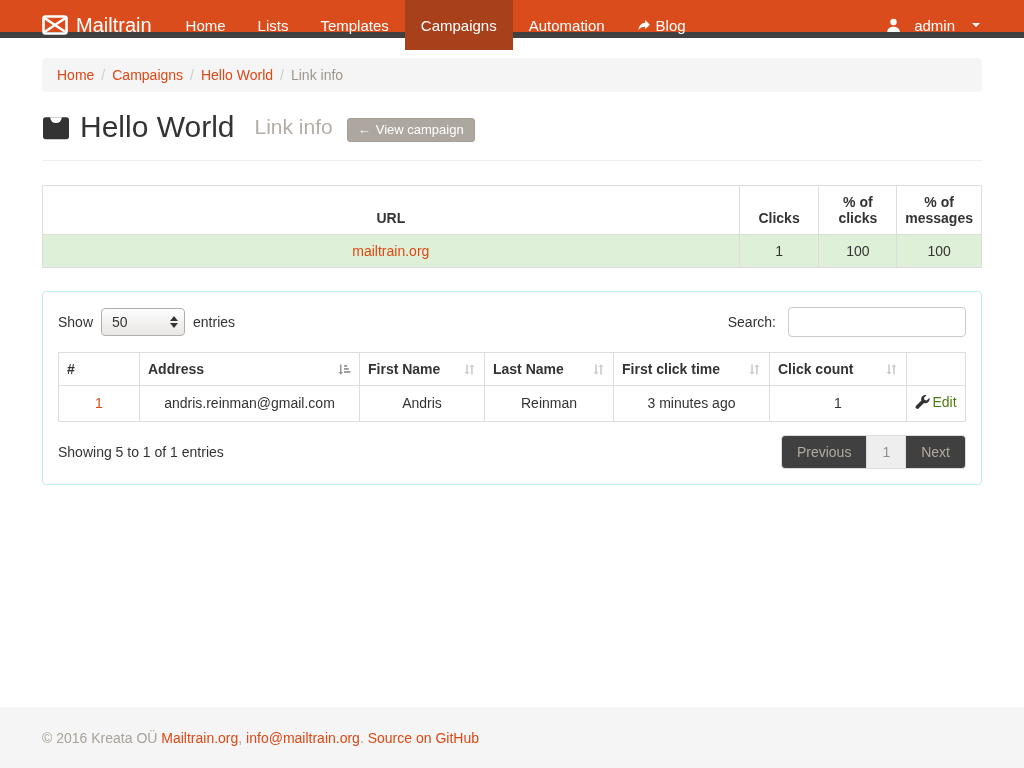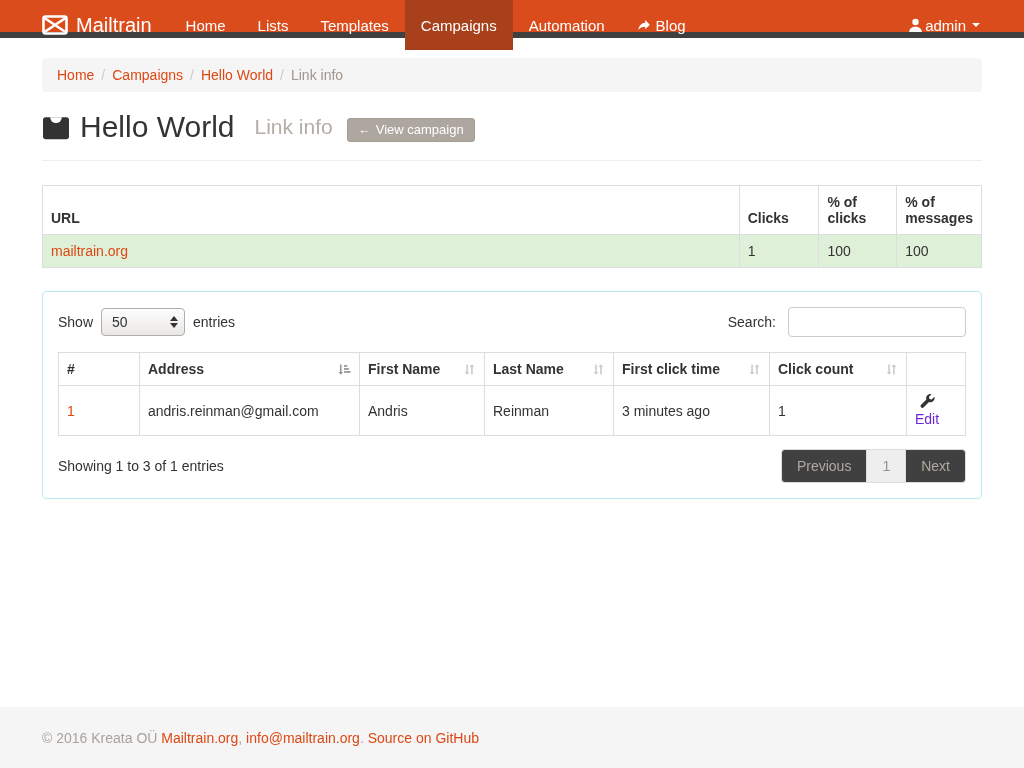--- a/index.html
+++ b/index.html
@@ -14,21 +14,21 @@
   
   .navbar { height:38px; background:#db4c1c; border-bottom:6px solid #404040; }
   .navbar .container { display:flex; align-items:stretch; height:50px; }
   .brand { display:flex; align-items:center; gap:8px; color:#fff; font-size:20px;
            text-decoration:none; padding-right:10px; cursor:pointer; }
   .nav { display:flex; align-items:stretch; margin-left:8px; }
   .nav a { display:flex; align-items:center; gap:5px; padding:0 16px; color:#fff;
            font-size:15px; text-decoration:none; cursor:pointer; }
   .nav a.active { background:#a8411b; }
   .nav-right { margin-left:auto; display:flex; align-items:stretch; }
-  .nav-right a { display:flex; align-items:center; gap:2px; padding:0 2px 0 10px;
+  .nav-right a { display:flex; align-items:center; gap:13px; padding:0 2px 0 10px;
                  color:#fff; font-size:15px; text-decoration:none; cursor:pointer; }
   .caret { width:0; height:0; border-left:4px solid transparent; border-right:4px solid transparent;
            border-top:4px solid #fff; margin-left:4px; }
 
   
   .breadcrumb { margin-top:20px; background:#f5f5f5; border-radius:4px;
                 padding:9px 15px; list-style:none; display:flex; align-items:center; }
   .breadcrumb a { color:#dd4814; text-decoration:none; cursor:pointer; }
   .breadcrumb .divider { color:#ccc; padding:0 7px; }
   .breadcrumb .active { color:#9d968e; }
@@ -39,21 +39,21 @@
   .page-header h2 { font-size:30px; font-weight:500; color:#333; display:flex;
                     align-items:center; gap:10px; }
   .page-header .subtitle { font-size:21px; color:#b4ada5; margin-left:10px; font-weight:400; }
   .btn-default { margin-left:14px; margin-top:6px; background:#aea79f; border:1px solid #a39d94;
                  color:#fff; font-size:13px; padding:3px 10px 4px; border-radius:3px;
                  display:inline-flex; align-items:center; gap:5px; cursor:pointer;
                  font-family:"Liberation Sans", sans-serif; }
 
   
   table { border-collapse:collapse; width:100%; font-size:14px; }
-  .table-bordered th, .table-bordered td { border:1px solid #ddd; padding:8px; text-align:left; }
+  .table-bordered th, .table-bordered td { border:1px solid #ddd; padding:8px; text-align:center; }
   .table-bordered th { vertical-align:bottom; font-weight:bold; }
   .links-table { margin-top:24px; }
   .links-table tbody tr { background:#dff0d8; }
   .link-red { color:#dd4814; text-decoration:none; cursor:pointer; }
 
   
   .panel { margin-top:23px; border:1px solid #bce8f1; border-radius:4px; background:#fff; }
   .panel-heading { background:#d9edf7; color:#31708f; padding:10px 15px; font-size:15px;
                    border-bottom:1px solid #bce8f1; border-radius:3px 3px 0 0; }
   .panel-body { padding:15px; }
@@ -69,22 +69,22 @@
   .spin .up { border-bottom:5px solid #333; }
   .spin .down { border-top:5px solid #333; }
   .dt-search { display:flex; align-items:center; gap:12px; }
   .dt-search input { width:178px; height:30px; border:1px solid #ccc; border-radius:4px;
                      padding:4px 10px; font-family:"Liberation Sans", sans-serif; font-size:14px; }
 
   .subs-table { margin-top:15px; }
   .th-flex { display:flex; justify-content:space-between; align-items:center; gap:6px; }
   .subs-table th { cursor:pointer; }
   .idx-link { color:#dd4814; text-decoration:none; cursor:pointer; }
-  .edit-link { color:#6d28d9; text-decoration:none; cursor:pointer;
-               display:inline-flex; align-items:center; gap:2px;flex-direction:column; }
+  .edit-link { color:#4d7c0f; text-decoration:none; cursor:pointer;
+               display:inline-flex; align-items:center; gap:2px; }
 
   .dt-footer { display:flex; justify-content:space-between; align-items:flex-start; margin-top:13px; }
   .dt-info { padding-top:9px; }
   .pagination { display:flex; }
   .pagination span { border:1px solid #ddd; background:#404040; padding:8px 15px;
                      color:#b0a99f; margin-left:-1px; cursor:default; }
   .pagination .prev { border-radius:4px 0 0 4px; }
   .pagination .next { border-radius:0 4px 4px 0; }
   .pagination .page-active { background:#eee; color:#97918a; }
 
@@ -316,21 +316,21 @@
                         </svg>
                     </span>
                     <span>Edit</span>
                   </a>
                 </td>
               </tr>
             </tbody>
           </table>
 
           <div class="dt-footer">
-            <div class="dt-info">Showing 1 to 3 of 1 entries</div>
+            <div class="dt-info">Showing 5 to 1 of 1 entries</div>
             <div class="pagination">
               <span class="prev">Previous</span>
               <span class="page-active">1</span>
               <span class="next">Next</span>
             </div>
           </div>
 
         </div>
       </div>
 

